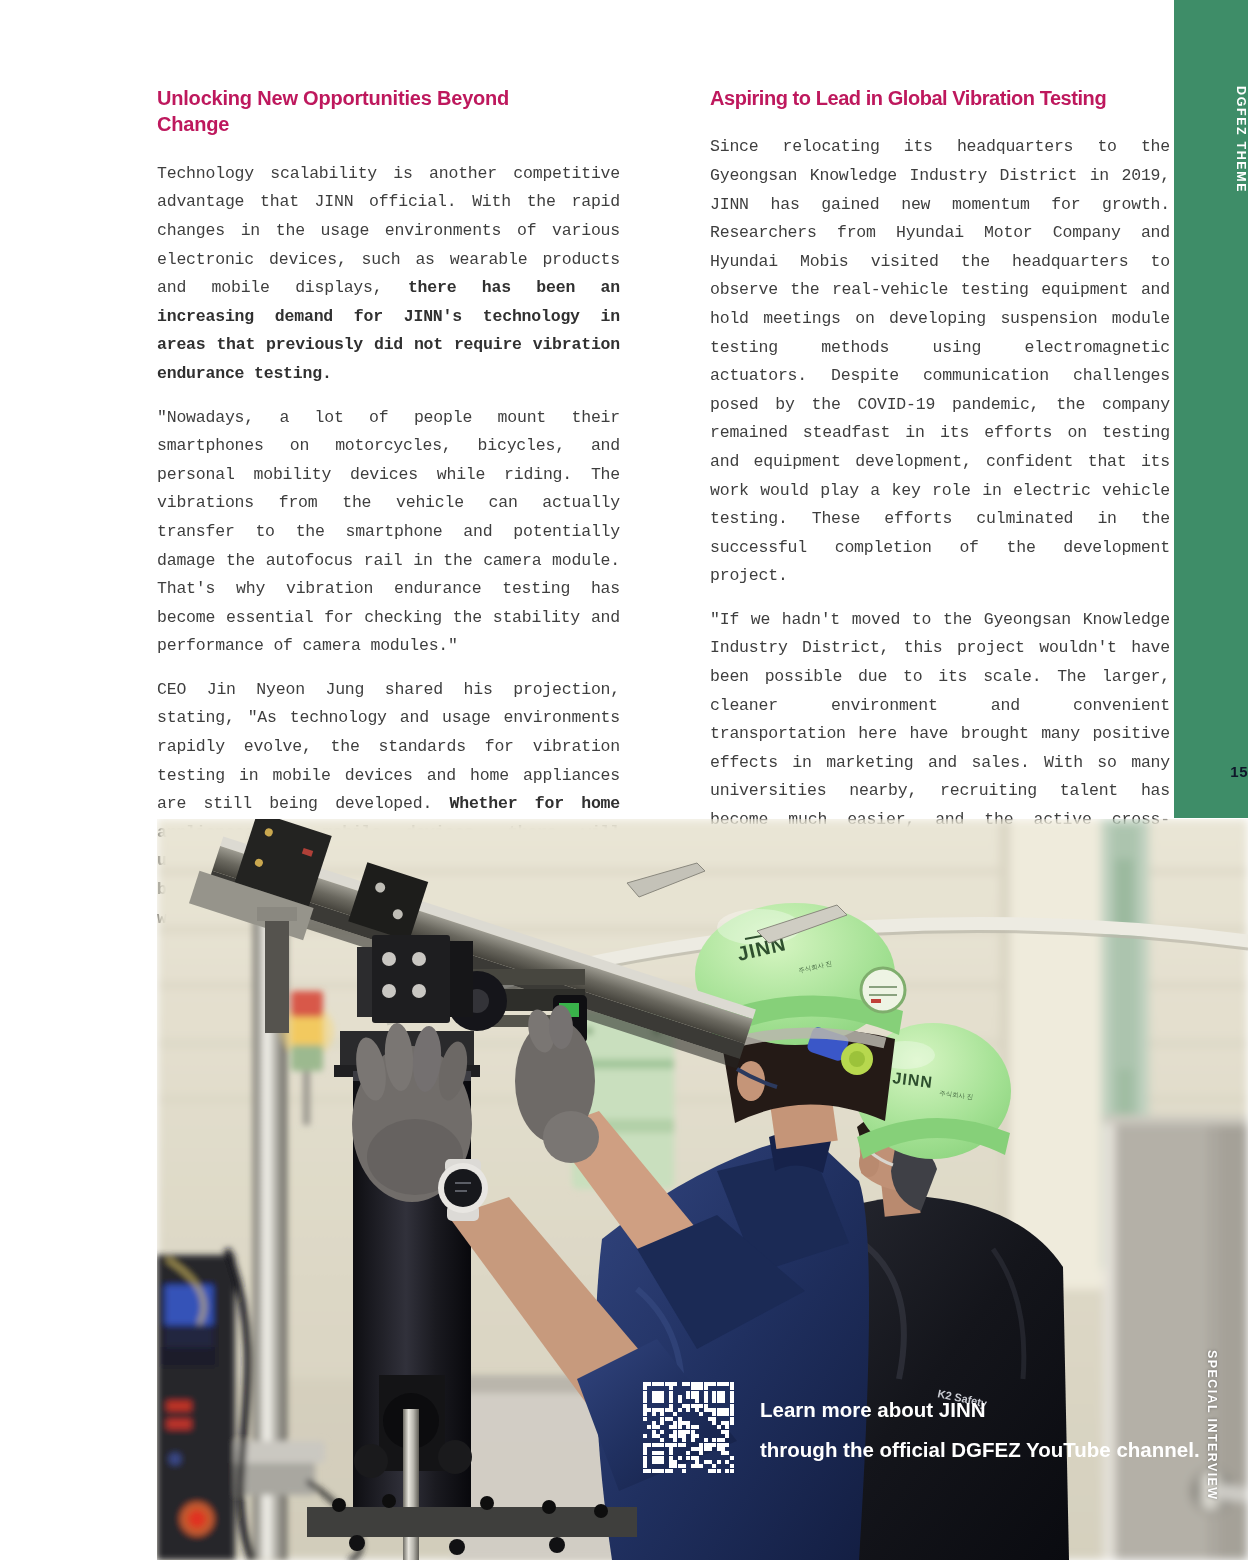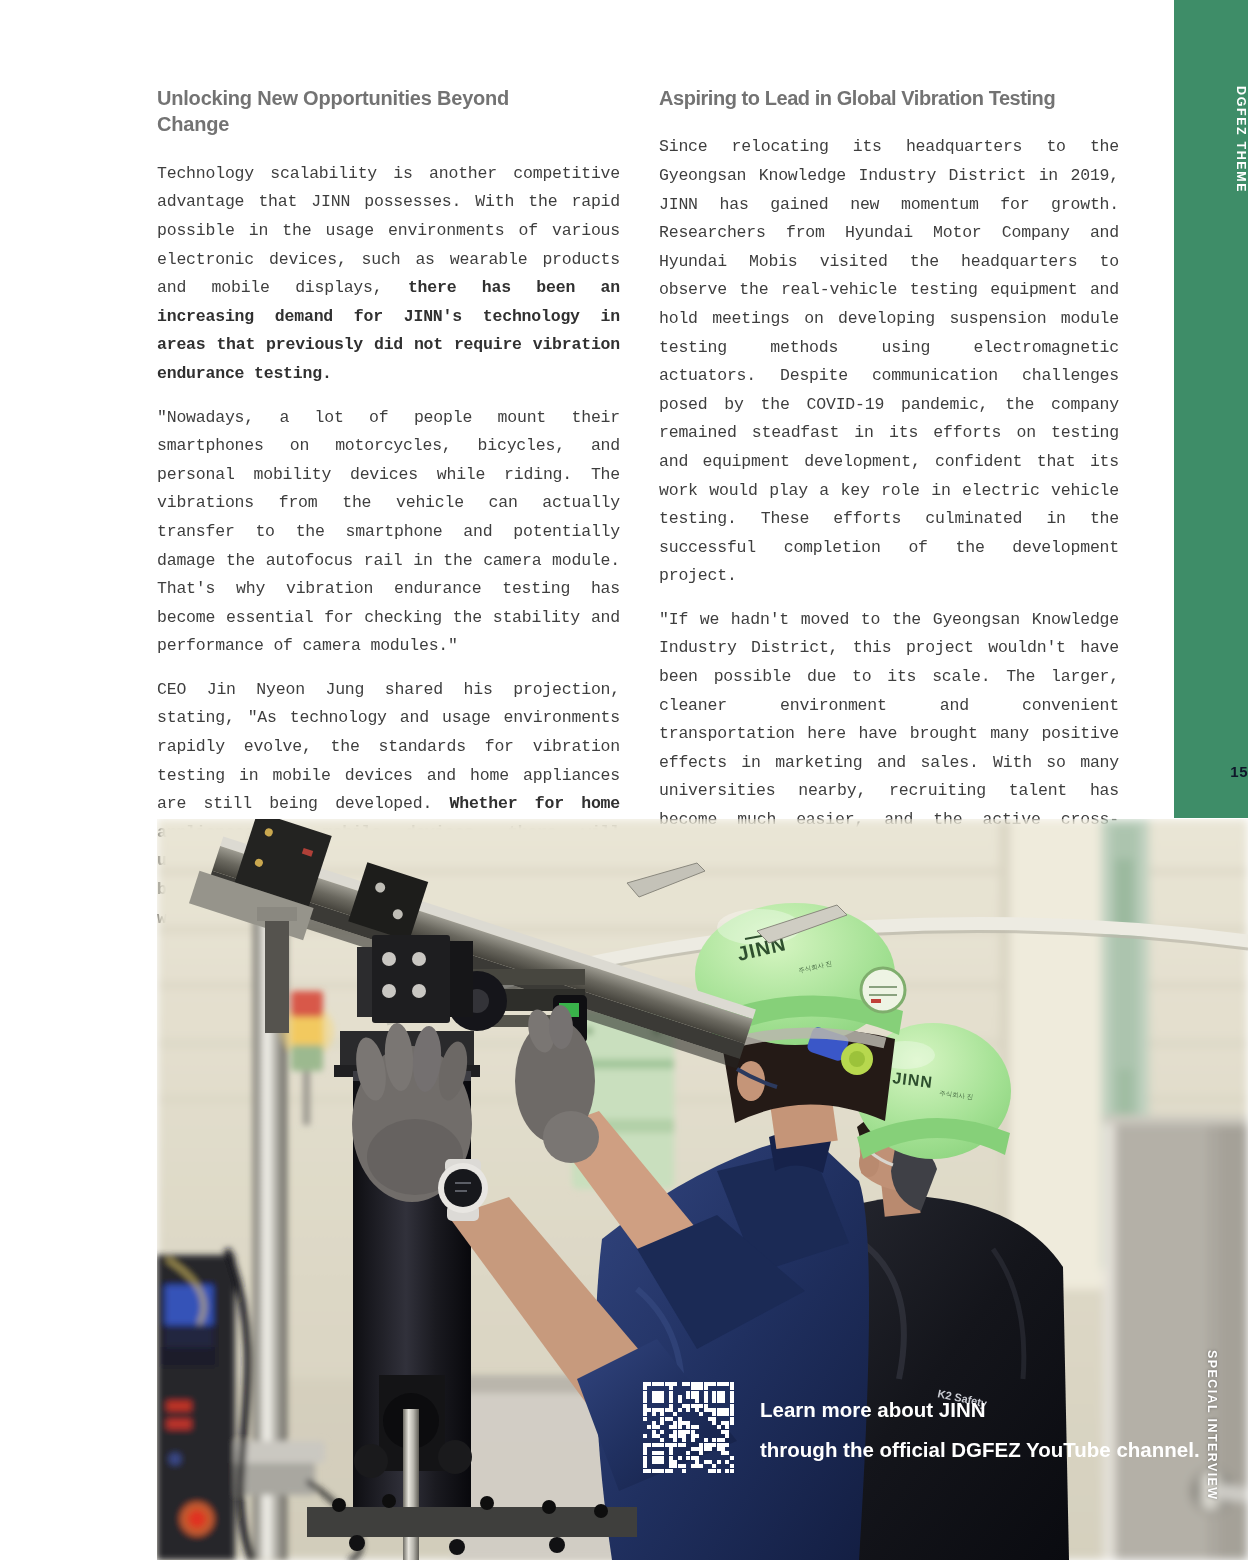--- a/index.html
+++ b/index.html
@@ -8,22 +8,22 @@
   
   .band{position:absolute;left:1174px;top:0;width:74px;height:818px;background:#3E8D68;}
   .vtext{writing-mode:vertical-rl;text-orientation:mixed;}
   .band-label{position:absolute;top:86px;left:0;width:100%;display:flex;justify-content:center;
               color:#fff;font-weight:bold;font-size:12.5px;letter-spacing:1.6px;}
   .band-num{position:absolute;top:763px;left:0;width:100%;text-align:right;color:#0f172a;
             font-weight:bold;font-size:15px;letter-spacing:.5px;}
   
   .col{position:absolute;top:85px;}
   .col-left{left:157px;width:463px;}
-  .col-right{left:659px;width:460px;}
-  h2.heading{margin:0 0 22px;color:#737373;font-size:20px;line-height:1.32;font-weight:bold;letter-spacing:-.2px;}
+  .col-right{left:710px;width:460px;}
+  h2.heading{margin:0 0 22px;color:#be185d;font-size:20px;line-height:1.32;font-weight:bold;letter-spacing:-.2px;}
   .col-left h2{max-width:420px;}
   .col-right h2{white-space:nowrap;letter-spacing:-.45px;}
   p.body{margin:0 0 15px;font-size:16.5px;line-height:28.6px;color:#3E3E3E;text-align:justify;
          letter-spacing:-.2px;font-family:Liberation Mono, monospace;}
   p.body strong{color:#303030;}
   
   .photo{position:absolute;left:157px;top:819px;width:1091px;height:741px;overflow:hidden;}
   .photo svg{display:block;}
   .special-label{position:absolute;left:1191px;top:1330px;width:28px;height:190px;display:flex;
                  justify-content:center;color:#fff;font-weight:bold;font-size:12.5px;
@@ -34,21 +34,21 @@
 
 <div class="page">
 
   <aside class="band">
     <div class="band-label vtext">DGFEZ THEME</div>
     <div class="band-num">15</div>
   </aside>
 
   <section class="col col-left">
     <h2 class="heading">Unlocking New Opportunities Beyond Change</h2>
-    <p class="body"><span>Technology scalability is another competitive advantage that JINN possesses. With the rapid possible in the usage environments of various electronic devices, such as wearable products and mobile displays, </span><strong>there has been an increasing demand for JINN's technology in areas that previously did not require vibration endurance testing.</strong></p>
+    <p class="body"><span>Technology scalability is another competitive advantage that JINN official. With the rapid changes in the usage environments of various electronic devices, such as wearable products and mobile displays, </span><strong>there has been an increasing demand for JINN's technology in areas that previously did not require vibration endurance testing.</strong></p>
     <p class="body"><span>"Nowadays, a lot of people mount their smartphones on motorcycles, bicycles, and personal mobility devices while riding. The vibrations from the vehicle can actually transfer to the smartphone and potentially damage the autofocus rail in the camera module. That's why vibration endurance testing has become essential for checking the stability and performance of camera modules."</span></p>
     <p class="body"><span>CEO Jin Nyeon Jung shared his projection, stating, "As technology and usage environments rapidly evolve, the standards for vibration testing in mobile devices and home appliances are still being developed. </span><strong>Whether for home appliances or mobile devices, there will undoubtedly come a time when vibration testing becomes a key measure for ensuring devices can withstand moving environments."</strong></p>
   </section>
 
   <section class="col col-right">
     <h2 class="heading">Aspiring to Lead in Global Vibration Testing</h2>
     <p class="body"><span>Since relocating its headquarters to the Gyeongsan Knowledge Industry District in 2019, JINN has gained new momentum for growth. Researchers from Hyundai Motor Company and Hyundai Mobis visited the headquarters to observe the real-vehicle testing equipment and hold meetings on developing suspension module testing methods using electromagnetic actuators. Despite communication challenges posed by the COVID-19 pandemic, the company remained steadfast in its efforts on testing and equipment development, confident that its work would play a key role in electric vehicle testing. These efforts culminated in the successful completion of the development project.</span></p>
     <p class="body"><span>"If we hadn't moved to the Gyeongsan Knowledge Industry District, this project wouldn't have been possible due to its scale. The larger, cleaner environment and convenient transportation here have brought many positive effects in marketing and sales. With so many universities nearby, recruiting talent has become much easier, and the active cross-industry exchanges through CEO associations have greatly benefited our business operations. So, please keep an eye on JINN, backed by the Gyeongsan Knowledge Industry District, as we take on the challenge of competing with overseas equipment companies by proudly leveraging our technology."</span></p>
   </section>
 

